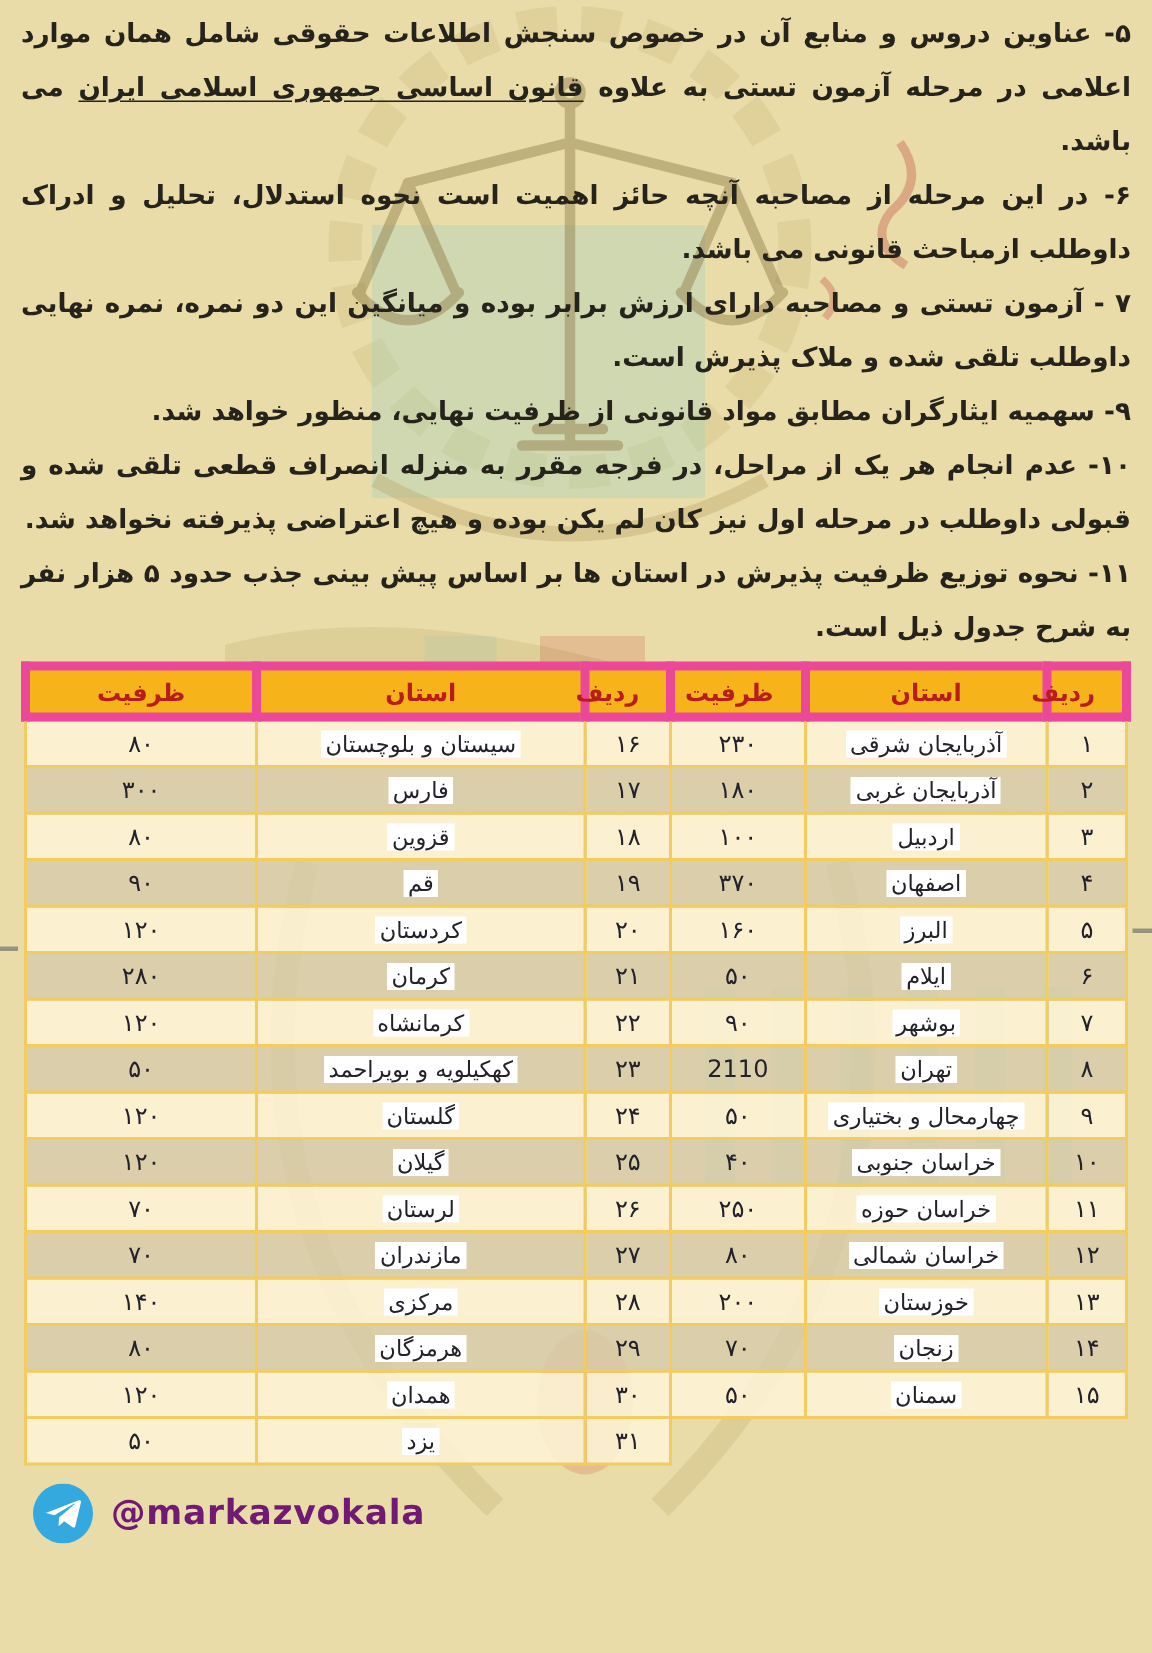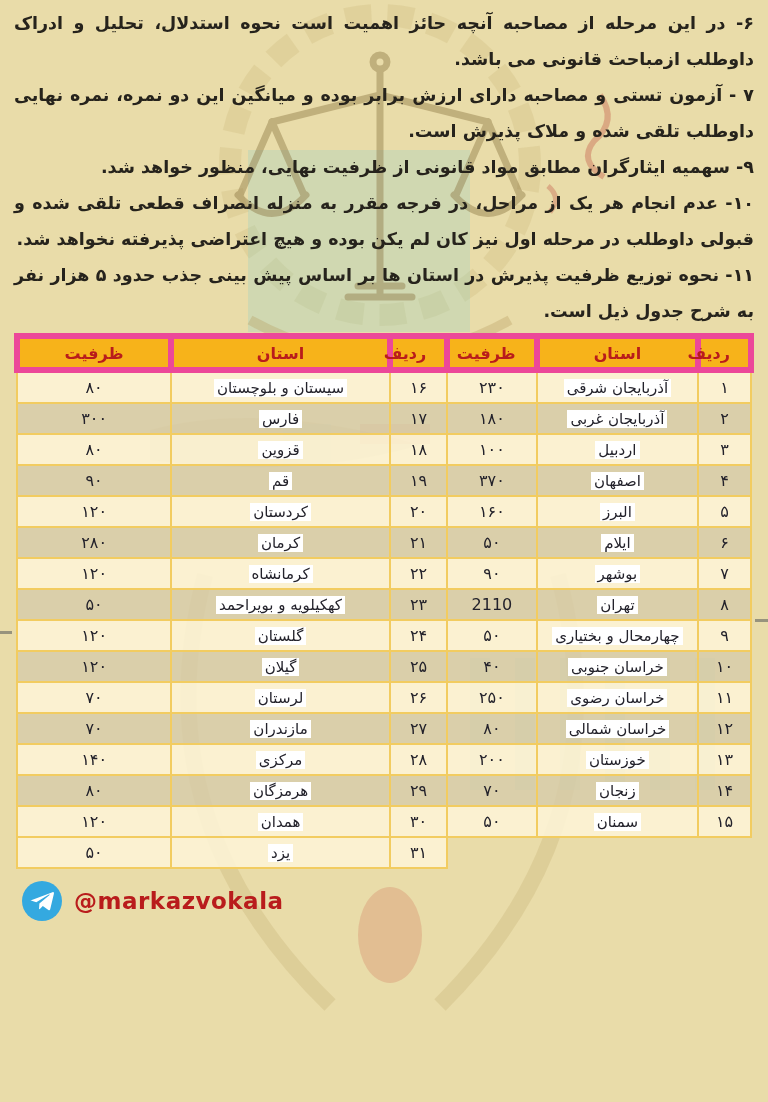--- a/index.html
+++ b/index.html
@@ -62,21 +62,21 @@
   
   .footer{
     direction:ltr;
     display:flex;
     justify-content:space-between;
     align-items:center;
     padding:12px 26px 0 22px;
   }
   .social{display:flex;align-items:center;gap:12px;}
   .social .handle{
-    font-size:23px;font-weight:700;color:#b91c1c;letter-spacing:.5px;
+    font-size:23px;font-weight:700;color:#701a75;letter-spacing:.5px;
   }
   .crop-mark{position:absolute;background:#6b6b66;opacity:.65;z-index:2;}
 </style>
 </head>
 <body>
 
 <div class="page">
 
   <svg class="watermark" viewBox="0 0 768 1102" width="768" height="1102" xmlns="http://www.w3.org/2000/svg">
 
@@ -118,20 +118,21 @@
     <ellipse cx="390" cy="935" rx="32" ry="48" fill="#c0392b" opacity="0.18"></ellipse>
     <rect x="360" y="424" width="70" height="20" fill="#c0392b" opacity="0.18"></rect>
   </svg>
 
   <div class="crop-mark" style="left:0;top:631px;width:12px;height:3px;"></div>
   <div class="crop-mark" style="right:0;top:619px;width:13px;height:3px;"></div>
 
   <div class="content">
 
     <div class="paragraphs">
+      <p><span>۵- عناوین دروس و منابع آن در خصوص سنجش اطلاعات حقوقی شامل همان موارد اعلامی در مرحله آزمون تستی به علاوه </span><span class="u">قانون اساسی جمهوری اسلامی ایران</span><span> می باشد.</span></p>
       <p>۶- در این مرحله از مصاحبه آنچه حائز اهمیت است نحوه استدلال، تحلیل و ادراک داوطلب ازمباحث قانونی می باشد.</p>
       <p>۷ - آزمون تستی و مصاحبه دارای ارزش برابر بوده و میانگین این دو نمره، نمره نهایی داوطلب تلقی شده و ملاک پذیرش است.</p>
       <p>۹- سهمیه ایثارگران مطابق مواد قانونی از ظرفیت نهایی، منظور خواهد شد.</p>
       <p>۱۰- عدم انجام هر یک از مراحل، در فرجه مقرر به منزله انصراف قطعی تلقی شده و قبولی داوطلب در مرحله اول نیز کان لم یکن بوده و هیچ اعتراضی پذیرفته نخواهد شد.</p>
       <p>۱۱- نحوه توزیع ظرفیت پذیرش در استان ها بر اساس پیش بینی جذب حدود ۵ هزار نفر به شرح جدول ذیل است.</p>
     </div>
 
     <table class="cap">
       <colgroup>
         <col style="width:7.2%">
@@ -227,21 +228,21 @@
           <tr class="even">
             <td>۱۰</td>
             <td><span class="hl">خراسان جنوبی</span></td>
             <td>۴۰</td>
             <td>۲۵</td>
             <td><span class="hl">گیلان</span></td>
             <td>۱۲۰</td>
           </tr>
           <tr class="odd">
             <td>۱۱</td>
-            <td><span class="hl">خراسان رضوی</span></td>
+            <td><span class="hl">خراسان حوزه</span></td>
             <td>۲۵۰</td>
             <td>۲۶</td>
             <td><span class="hl">لرستان</span></td>
             <td>۷۰</td>
           </tr>
           <tr class="even">
             <td>۱۲</td>
             <td><span class="hl">خراسان شمالی</span></td>
             <td>۸۰</td>
             <td>۲۷</td>

